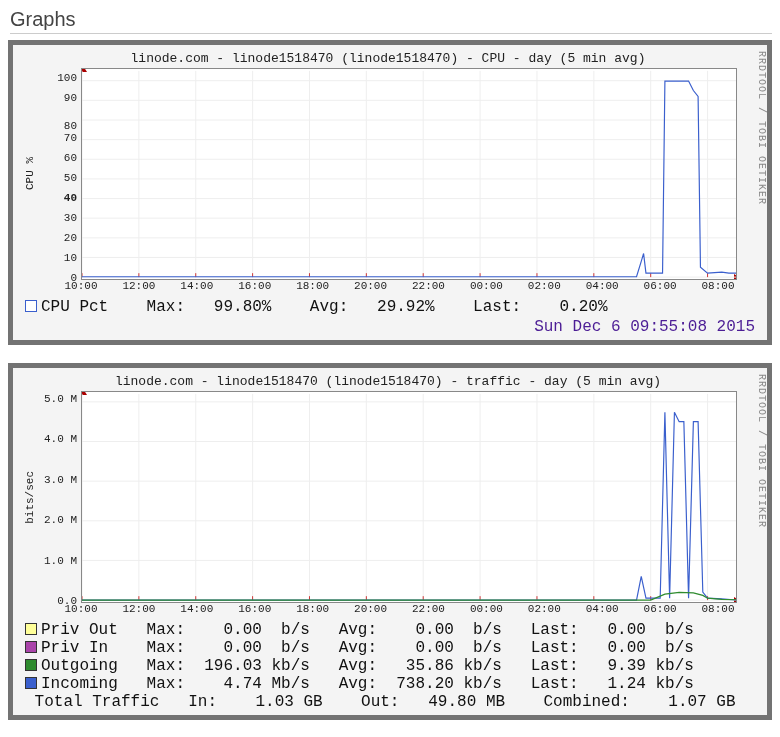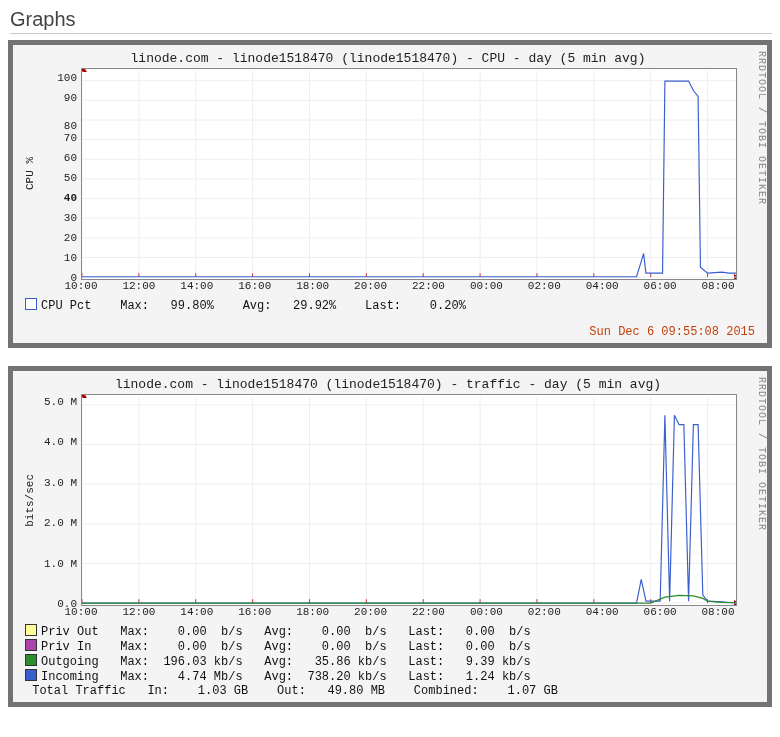--- a/index.html
+++ b/index.html
@@ -128,31 +128,31 @@
     font-size: 11px;
     color: #222;
   }
   .xticks div {
     position: absolute;
     transform: translateX(-50%);
     top: 0;
   }
   .legend {
     font-family: "Courier New", monospace;
-    font-size: 12px;
+    font-size: 16px;
     color: #111;
     margin: 4px 0 0 4px;
     white-space: pre;
   }
   .timestamp {
     font-family: "Courier New", monospace;
-    font-size: 12px;
-    color: #c2410c;
+    font-size: 16px;
+    color: #4c1d95;
     text-align: right;
-    margin-top: 12px;
+    margin-top: 2px;
   }
   .swatch {
     display: inline-block;
     width: 10px; height: 10px;
     border: 1px solid #333;
     margin-right: 4px;
     vertical-align: -1px;
   }
   .arrow-right {
     position:absolute;

